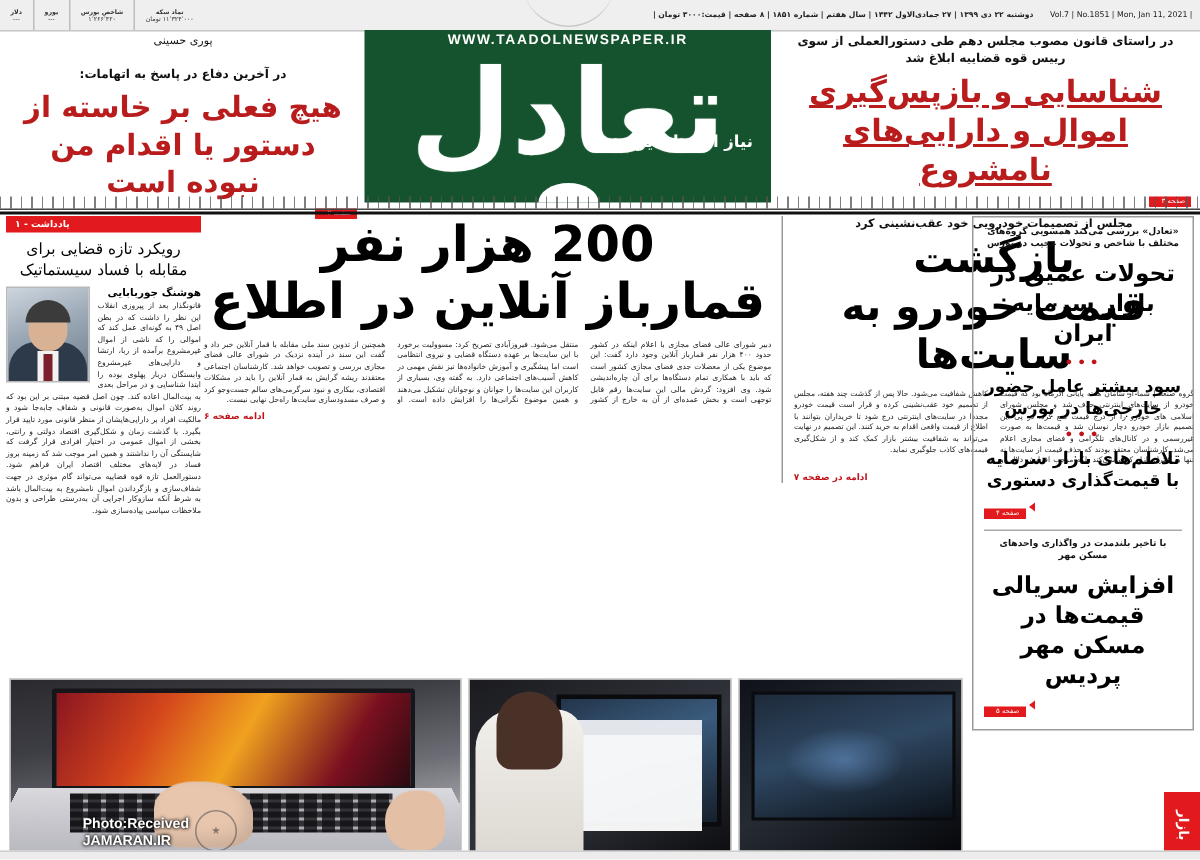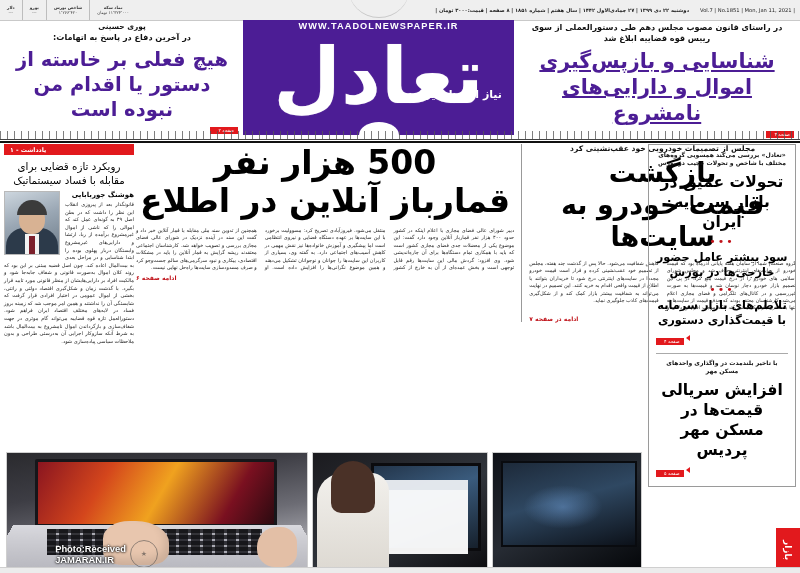--- a/index.html
+++ b/index.html
@@ -32,21 +32,21 @@
     font-size:5.1px;color:#222;white-space:nowrap;padding:0 6px;
     letter-spacing:0;font-weight:bold;
   }
   .masthead-meta-en{
     font-size:5.2px;color:#222;white-space:nowrap;padding:0 5px;direction:ltr;
   }
 
   
   .masthead{
     position:absolute;top:20px;left:243px;width:271px;height:115px;
-    background:#4c1d95;overflow:hidden;
+    background:#14532d;overflow:hidden;
   }
   .masthead .url{
     position:absolute;top:1px;left:0;width:271px;text-align:center;
     color:#fff;font-size:9.2px;letter-spacing:1.1px;font-weight:bold;
     direction:ltr;font-family:"Liberation Sans",sans-serif;
   }
   .masthead .logo{
     position:absolute;top:4px;left:0;width:271px;text-align:center;
     color:#fff;font-size:78px;line-height:104px;font-weight:bold;
     font-family:"DejaVu Sans",sans-serif;
@@ -68,27 +68,27 @@
     position:absolute;left:50%;top:-13px;transform:translateX(-50%);
     width:62px;height:30px;background:#efefef;border-radius:0 0 34px 34px;
     border-bottom:1px solid #c9c9c9;
   }
 
   
   .tophead{position:absolute;top:22px;direction:rtl;text-align:center;}
   .tophead.left{left:6px;width:232px;}
   .tophead.right{left:520px;width:274px;}
   .tophead .byline{
-    font-size:7.4px;font-weight:bold;color:#111;margin-bottom:1px;line-height:9px;
+    font-size:7.4px;font-weight:normal;color:#111;margin-bottom:13px;line-height:9px;
   }
   .tophead .kicker{
     font-size:8.1px;color:#111;line-height:11px;margin-bottom:4px;font-weight:bold;
   }
   .tophead .title{
-    font-size:19.5px;font-weight:bold;line-height:25px;color:#4c1d95;
+    font-size:19.5px;font-weight:bold;line-height:25px;color:#b91c1c;
     letter-spacing:-0.3px;
   }
   .tophead.right .title{font-size:20.5px;line-height:26px;text-decoration:underline;}
   .pagetag{
     display:inline-block;background:#e2191d;color:#fff;font-size:4.6px;
     padding:1px 4px 1px 8px;margin-top:5px;
   }
   .tophead.left .pagetag{float:right;}
   .tophead.right .pagetag{float:right;}
 
@@ -391,21 +391,21 @@
         <div class="ch-title">بازگشت</div>
         <div class="ch-title">قیمت خودرو به سایت‌ها</div>
         <div class="article-cols-2">
           <span class="lead">گروه صنعت|</span>
           <span>شما ار سامان هفته پایانی آذرماه بود که قیمت خودرو از سایت‌های اینترنتی حذف شد و مجلس شورای اسلامی های خودرو را از درج قیمت منع کرد. در پی این تصمیم بازار خودرو دچار نوسان شد و قیمت‌ها به صورت غیررسمی و در کانال‌های تلگرامی و فضای مجازی اعلام می‌شد. کارشناسان معتقد بودند که حذف قیمت از سایت‌ها نه تنها به کنترل بازار کمک نمی‌کند بلکه موجب افزایش دلالی و کاهش شفافیت می‌شود. حالا پس از گذشت چند هفته، مجلس از تصمیم خود عقب‌نشینی کرده و قرار است قیمت خودرو مجددا در سایت‌های اینترنتی درج شود تا خریداران بتوانند با اطلاع از قیمت واقعی اقدام به خرید کنند. این تصمیم در نهایت می‌تواند به شفافیت بیشتر بازار کمک کند و از شکل‌گیری قیمت‌های کاذب جلوگیری نماید.</span>
         </div>
         <div class="contlink">ادامه در صفحه ۷</div>
       </div>
 
       <div class="center-left">
-        <div class="ch-title big">500 هزار نفر</div>
+        <div class="ch-title big">200 هزار نفر</div>
         <div class="ch-title big">قمارباز آنلاین در اطلاع</div>
         <div class="article-cols-3">دبیر شورای عالی فضای مجازی با اعلام اینکه در کشور حدود ۴۰۰ هزار نفر قمارباز آنلاین وجود دارد گفت: این موضوع یکی از معضلات جدی فضای مجازی کشور است که باید با همکاری تمام دستگاه‌ها برای آن چاره‌اندیشی شود. وی افزود: گردش مالی این سایت‌ها رقم قابل توجهی است و بخش عمده‌ای از آن به خارج از کشور منتقل می‌شود. فیروزآبادی تصریح کرد: مسوولیت برخورد با این سایت‌ها بر عهده دستگاه قضایی و نیروی انتظامی است اما پیشگیری و آموزش خانواده‌ها نیز نقش مهمی در کاهش آسیب‌های اجتماعی دارد. به گفته وی، بسیاری از کاربران این سایت‌ها را جوانان و نوجوانان تشکیل می‌دهند و همین موضوع نگرانی‌ها را افزایش داده است. او همچنین از تدوین سند ملی مقابله با قمار آنلاین خبر داد و گفت این سند در آینده نزدیک در شورای عالی فضای مجازی بررسی و تصویب خواهد شد. کارشناسان اجتماعی معتقدند ریشه گرایش به قمار آنلاین را باید در مشکلات اقتصادی، بیکاری و نبود سرگرمی‌های سالم جست‌وجو کرد و صرف مسدودسازی سایت‌ها راه‌حل نهایی نیست.</div>
         <div class="contlink">ادامه صفحه ۶</div>
       </div>
 
     </div>
   </div>
 
   <div class="col col-right">
     <div class="boxed">

